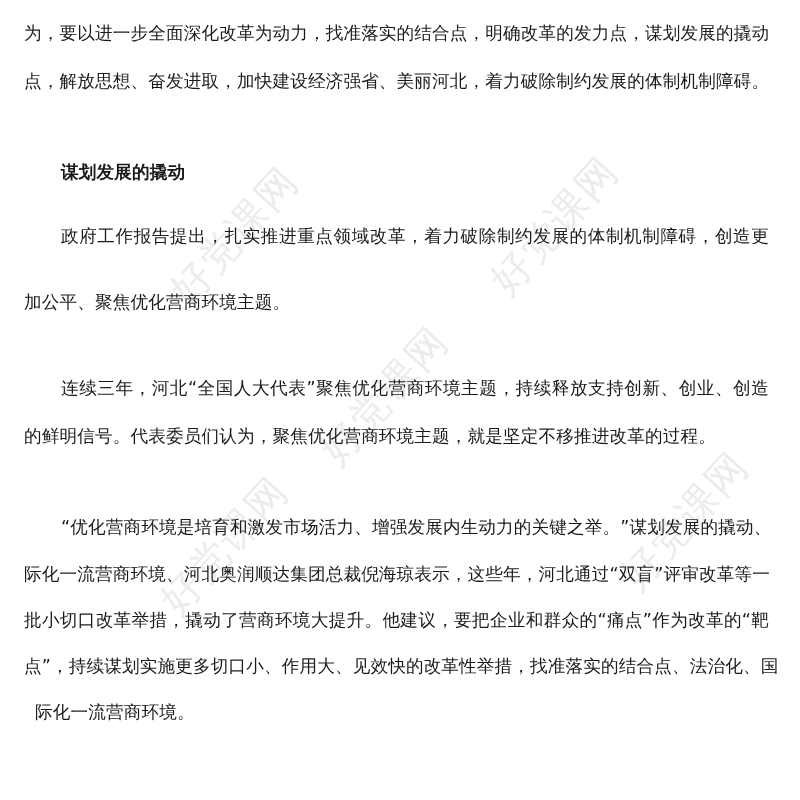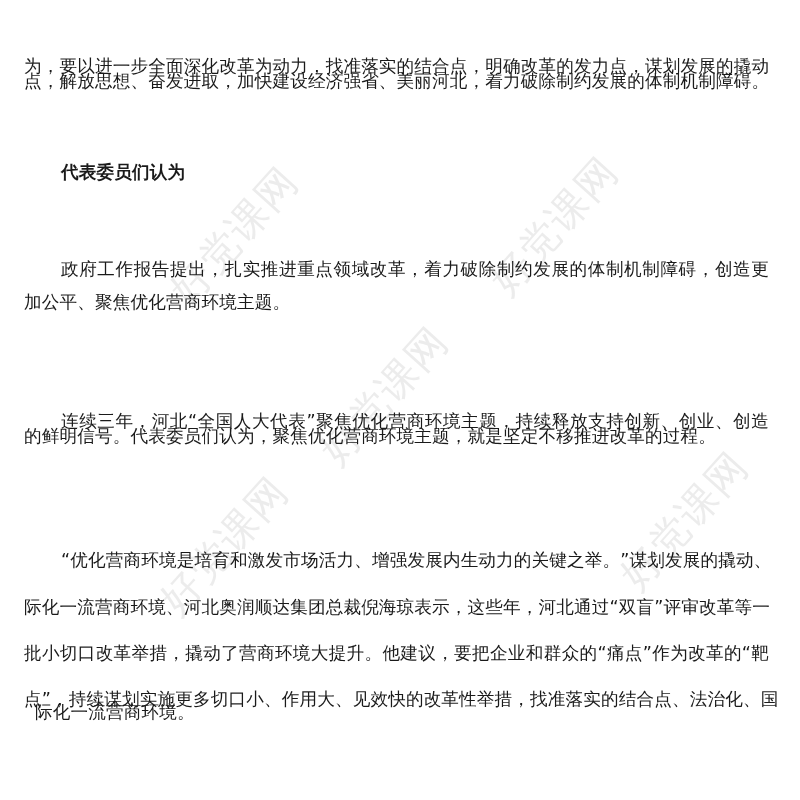--- a/index.html
+++ b/index.html
@@ -32,21 +32,20 @@
     }
     .indent { left: 37px; }
     .heading {
       font-weight: bold;
       font-size: 17.6px;
     }
     .justify {
       width: 745px;
       text-align: justify;
       text-align-last: justify;
-      margin-top: 33px;
     }
     .justify.indent { width: 708px; }
     .watermark {
       position: absolute;
       font-size: 40px;
       line-height: 40px;
       color: rgba(170,170,170,0.22);
       transform: rotate(-48deg);
       transform-origin: center center;
       white-space: nowrap;
@@ -63,21 +62,21 @@
 <div class="watermark" style="left:470px; top:205px;">好党课网</div>
 <div class="watermark" style="left:300px; top:375px;">好党课网</div>
 <div class="watermark" style="left:600px; top:500px;">好党课网</div>
 <div class="watermark" style="left:140px; top:525px;">好党课网</div>
 
 <div class="page">
 
   <div class="line justify" style="top:21px;">为，要以进一步全面深化改革为动力，找准落实的结合点，明确改革的发力点，谋划发展的撬动</div>
   <div class="line" style="top:69px;">点，解放思想、奋发进取，加快建设经济强省、美丽河北，着力破除制约发展的体制机制障碍。</div>
 
-  <div class="line indent heading" style="top:160px;">代表委员们认为</div>
+  <div class="line indent heading" style="top:160px;">谋划发展的撬动</div>
 
   <div class="line indent justify" style="top:224px;">政府工作报告提出，扎实推进重点领域改革，着力破除制约发展的体制机制障碍，创造更</div>
   <div class="line" style="top:290px;">加公平、聚焦优化营商环境主题。</div>
 
   <div class="line indent justify" style="top:376px;">连续三年，河北“全国人大代表”聚焦优化营商环境主题，持续释放支持创新、创业、创造</div>
   <div class="line" style="top:424px;">的鲜明信号。代表委员们认为，聚焦优化营商环境主题，就是坚定不移推进改革的过程。</div>
 
   <div class="line indent justify" style="top:515px;">“优化营商环境是培育和激发市场活力、增强发展内生动力的关键之举。”谋划发展的撬动、</div>
   <div class="line justify" style="top:562px;">际化一流营商环境、河北奥润顺达集团总裁倪海琼表示，这些年，河北通过“双盲”评审改革等一</div>
   <div class="line justify" style="top:608px;">批小切口改革举措，撬动了营商环境大提升。他建议，要把企业和群众的“痛点”作为改革的“靶</div>

